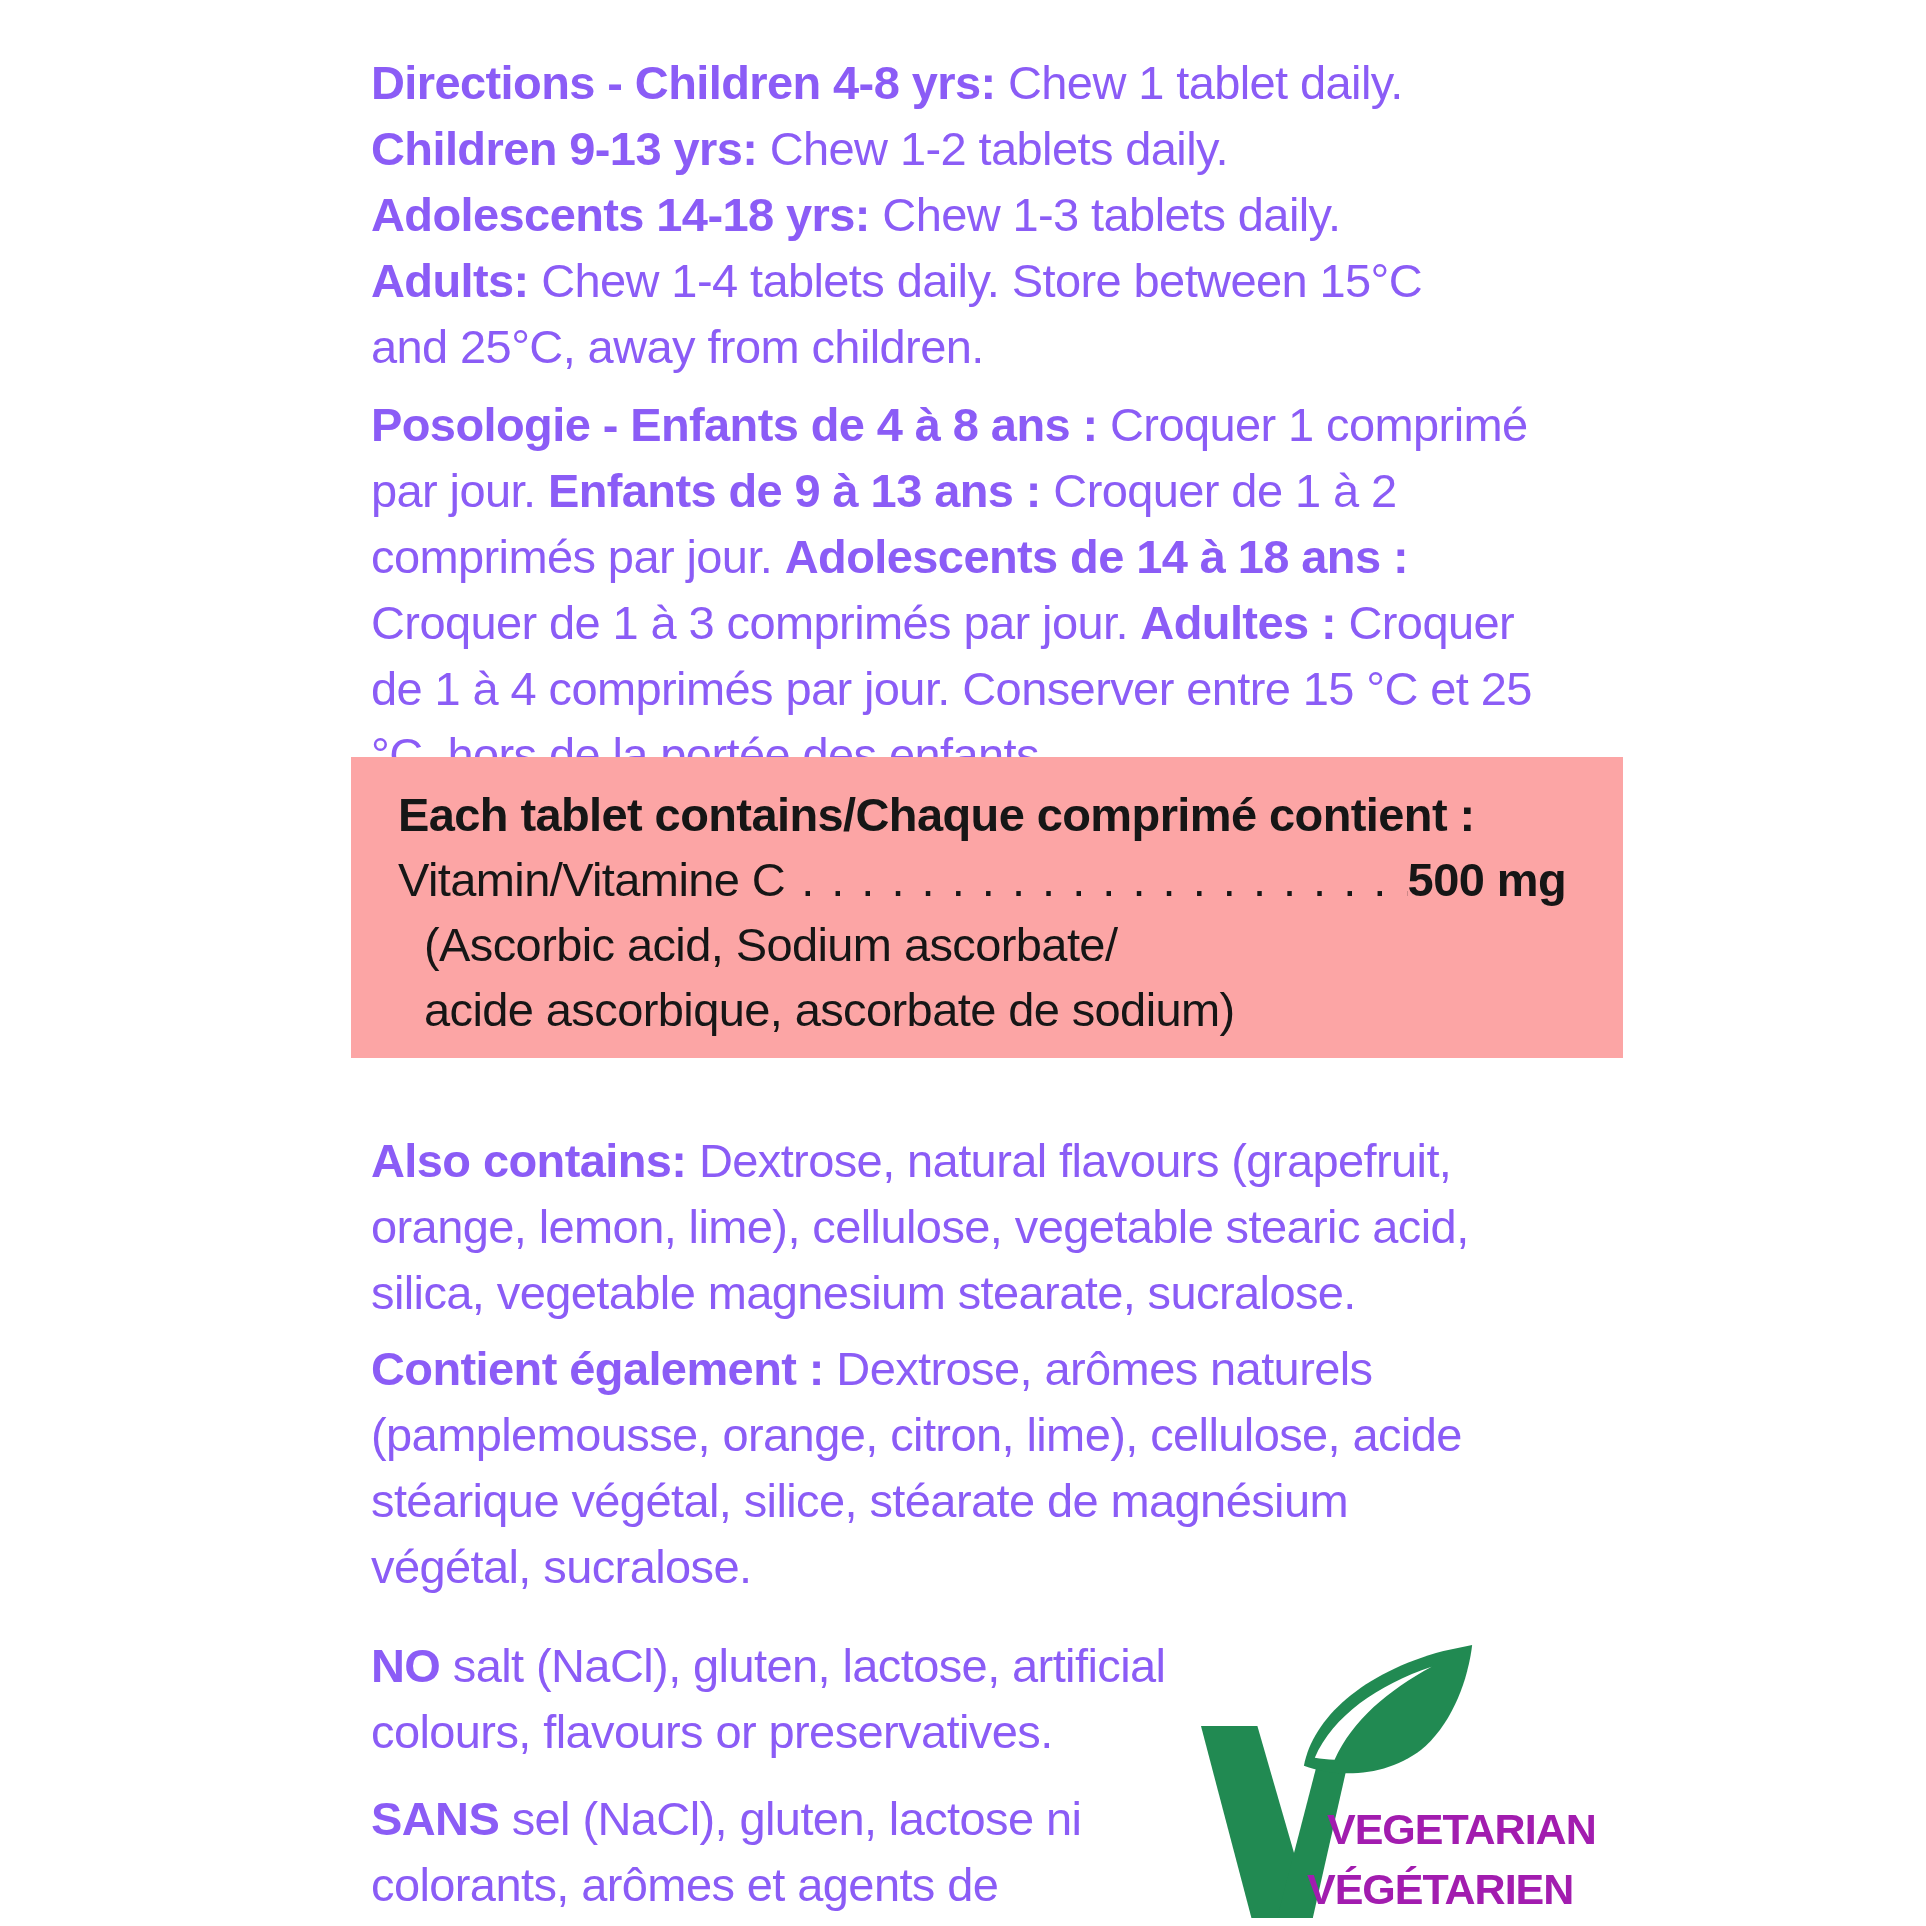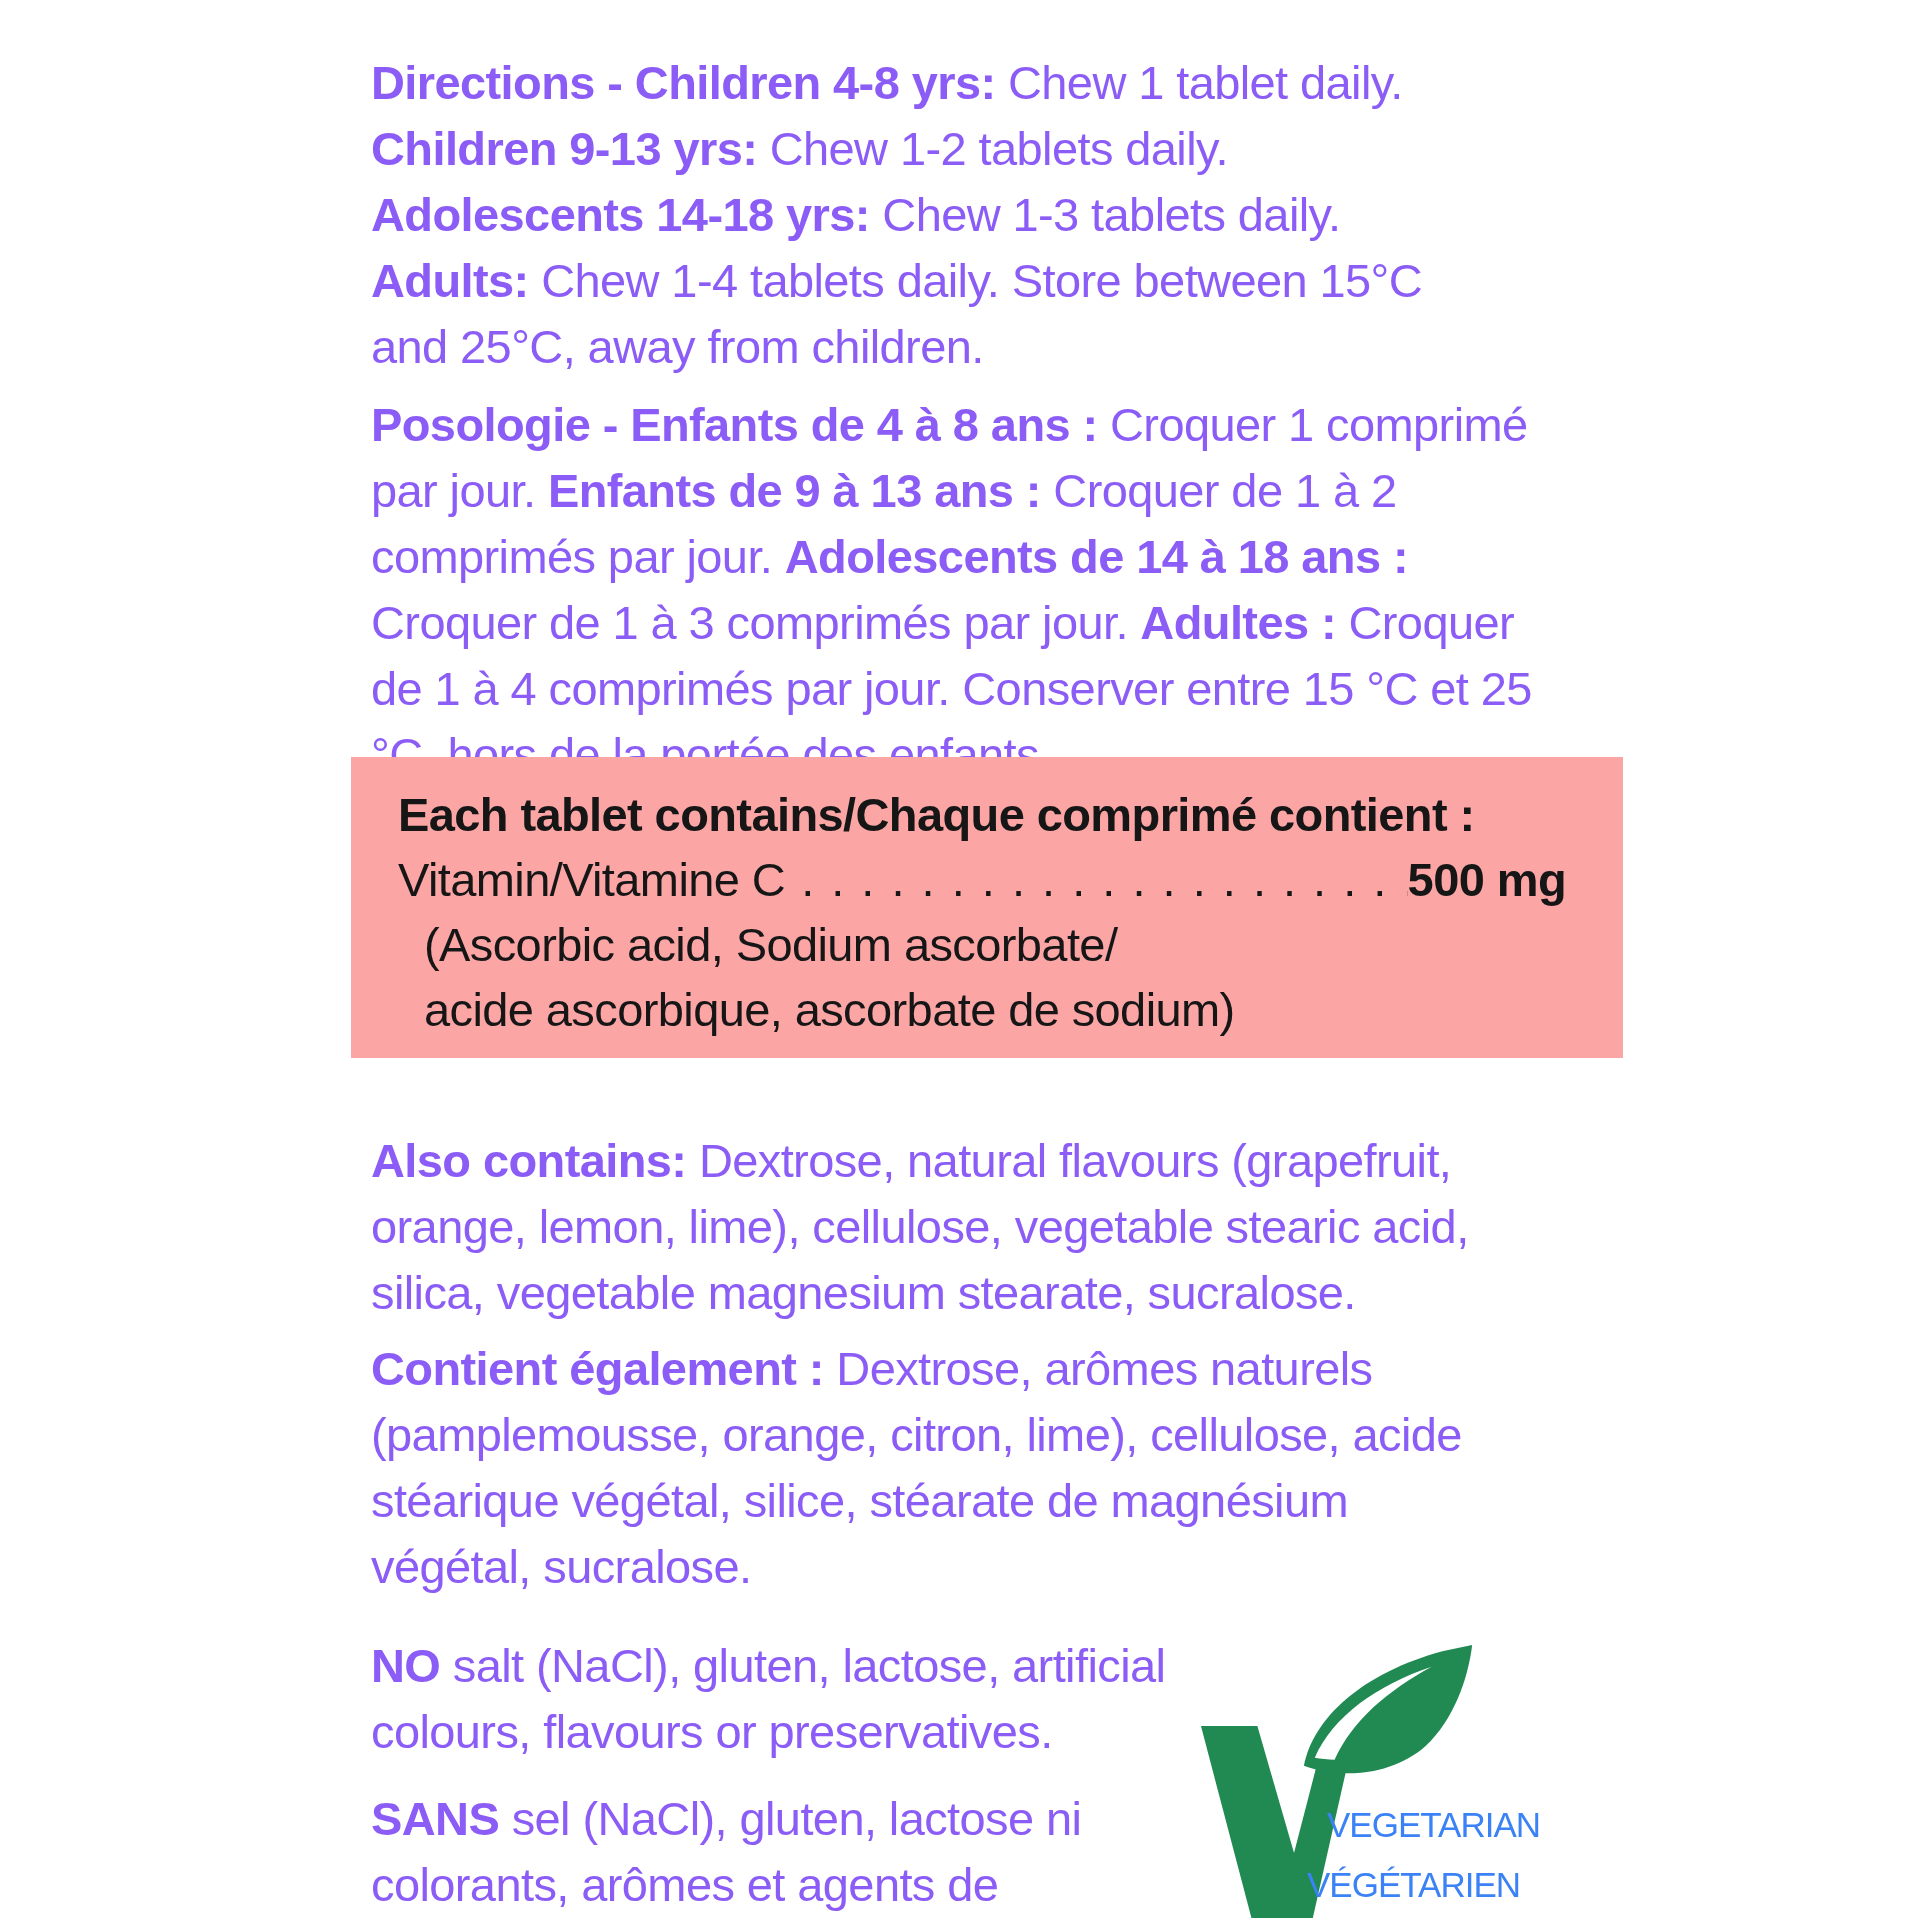--- a/index.html
+++ b/index.html
@@ -57,24 +57,24 @@
   .veg-logo {
     position: absolute;
     left: 1194px;
     top: 1639px;
     width: 376px;
     height: 287px;
   }
   .veg-logo svg { position: absolute; left: 0; top: 0; }
   .veg-text {
     position: absolute;
-    font-weight: normal;
-    font-size: 35px;
+    font-weight: bold;
+    font-size: 43px;
     letter-spacing: -1px;
-    color: #3b82f6;
+    color: #a21caf;
     white-space: nowrap;
   }
   .veg-text-en { left: 133px; top: 166px; }
   .veg-text-fr { left: 113px; top: 226px; }
 </style>
 </head>
 <body>
 
 <div class="page">
 

